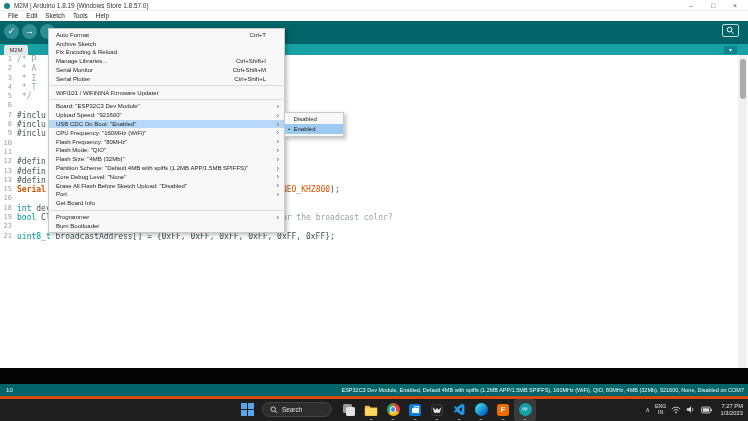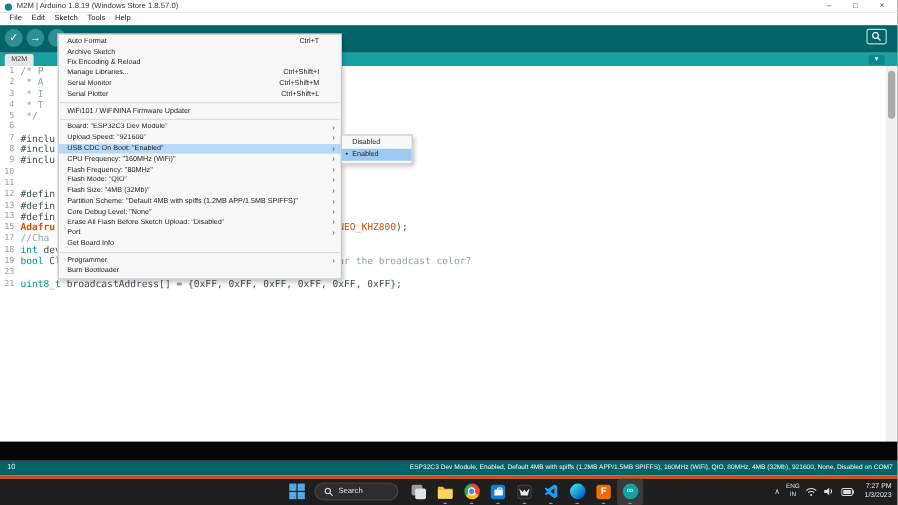--- a/index.html
+++ b/index.html
@@ -151,22 +151,22 @@
       <div class="code-line"><span class="ln">5</span><span class="code-text"><span class="tk-c"> */</span></span></div>
       <div class="code-line"><span class="ln">6</span><span class="code-text"></span></div>
       <div class="code-line"><span class="ln">7</span><span class="code-text"><span class="tk-d">#inclu</span></span></div>
       <div class="code-line"><span class="ln">8</span><span class="code-text"><span class="tk-d">#inclu</span></span></div>
       <div class="code-line"><span class="ln">9</span><span class="code-text"><span class="tk-d">#inclu</span></span></div>
       <div class="code-line"><span class="ln">10</span><span class="code-text"></span></div>
       <div class="code-line"><span class="ln">11</span><span class="code-text"></span></div>
       <div class="code-line"><span class="ln">12</span><span class="code-text"><span class="tk-d">#defin</span></span></div>
       <div class="code-line"><span class="ln">13</span><span class="code-text"><span class="tk-d">#defin</span></span></div>
       <div class="code-line"><span class="ln">13</span><span class="code-text"><span class="tk-d">#defin</span></span></div>
-      <div class="code-line"><span class="ln">15</span><span class="code-text"><span class="tk-b">Adafru</span><span class="tk-d">                                                 </span><span class="tk-l">NEO_KHZ800</span><span class="tk-d">);</span></span></div>
-      <div class="code-line"><span class="ln">17</span><span class="code-text"><span class="tk-c">//Cha</span></span></div>
+      <div class="code-line"><span class="ln">15</span><span class="code-text"><span class="tk-b">Serial</span><span class="tk-d">                                                 </span><span class="tk-l">NEO_KHZ800</span><span class="tk-d">);</span></span></div>
+      <div class="code-line"><span class="ln">16</span><span class="code-text"></span></div>
       <div class="code-line"><span class="ln">18</span><span class="code-text"><span class="tk-k">int</span><span class="tk-d"> deviceNo = 1;                  </span><span class="tk-c">//Device Number</span></span></div>
       <div class="code-line"><span class="ln">19</span><span class="code-text"><span class="tk-k">bool</span><span class="tk-d"> ClearColor = </span><span class="tk-l">true</span><span class="tk-d">;            </span><span class="tk-c">//Do you want to clear the broadcast color?</span></span></div>
       <div class="code-line"><span class="ln">23</span><span class="code-text"></span></div>
       <div class="code-line"><span class="ln">21</span><span class="code-text"><span class="tk-k">uint8_t</span><span class="tk-d"> broadcastAddress[] = {0xFF, 0xFF, 0xFF, 0xFF, 0xFF, 0xFF};</span></span></div>
     </div>
   <div class="scroll-track"></div>
   <div class="scroll-thumb"></div>
 
   <div class="console"></div>
 

